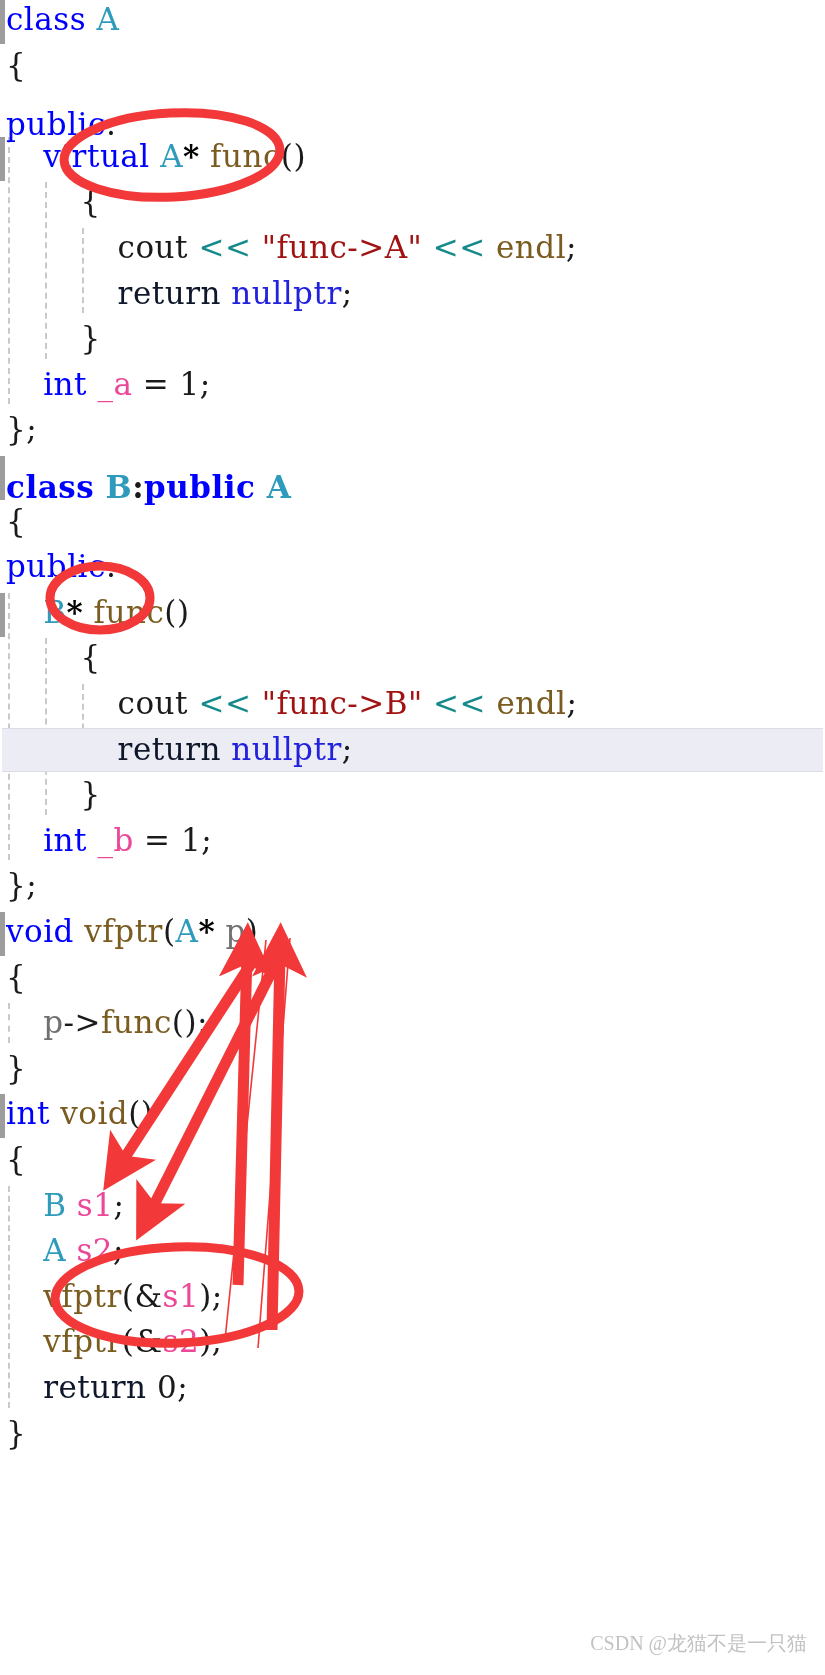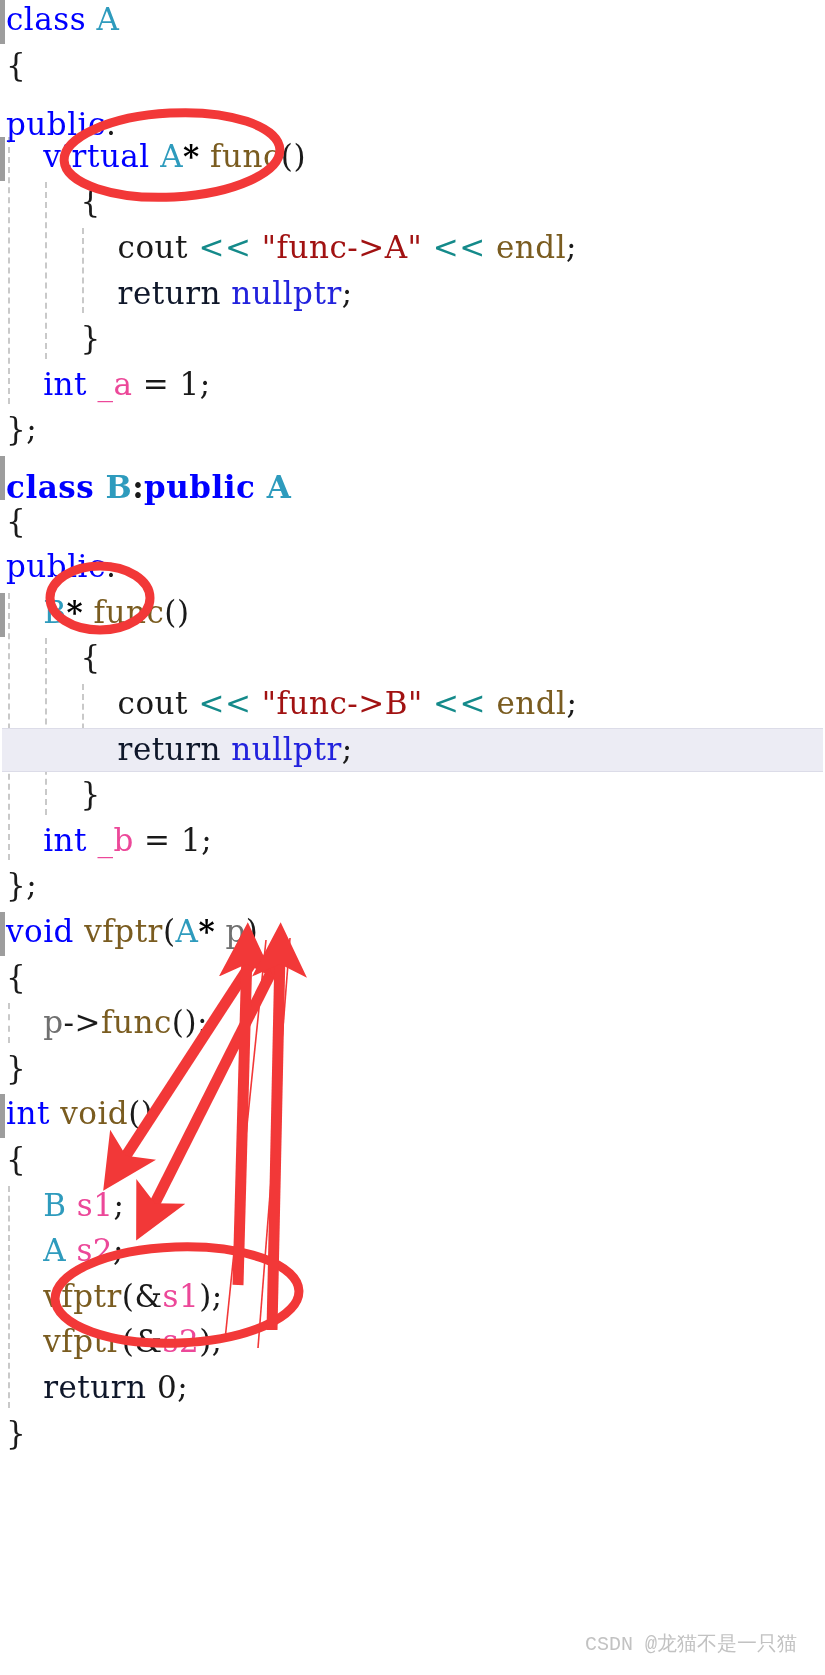--- a/index.html
+++ b/index.html
@@ -87,25 +87,25 @@
   #annotations {
     position: absolute;
     left: 0; top: 0;
     width: 825px; height: 1675px;
     pointer-events: none;
   }
 
   
   #watermark {
     position: absolute;
-    right: 28px;
+    right: 18px;
     bottom: 18px;
     font-size: 20px;
     color: #c2c2c2;
-    font-family: Liberation Mono, monospace;
+    font-family: Liberation Serif, serif;
     white-space: nowrap;
   }
 </style>
 </head>
 <body>
 
 <div id="page">
 
   <div id="editor">
     <div id="gutter-markers">

